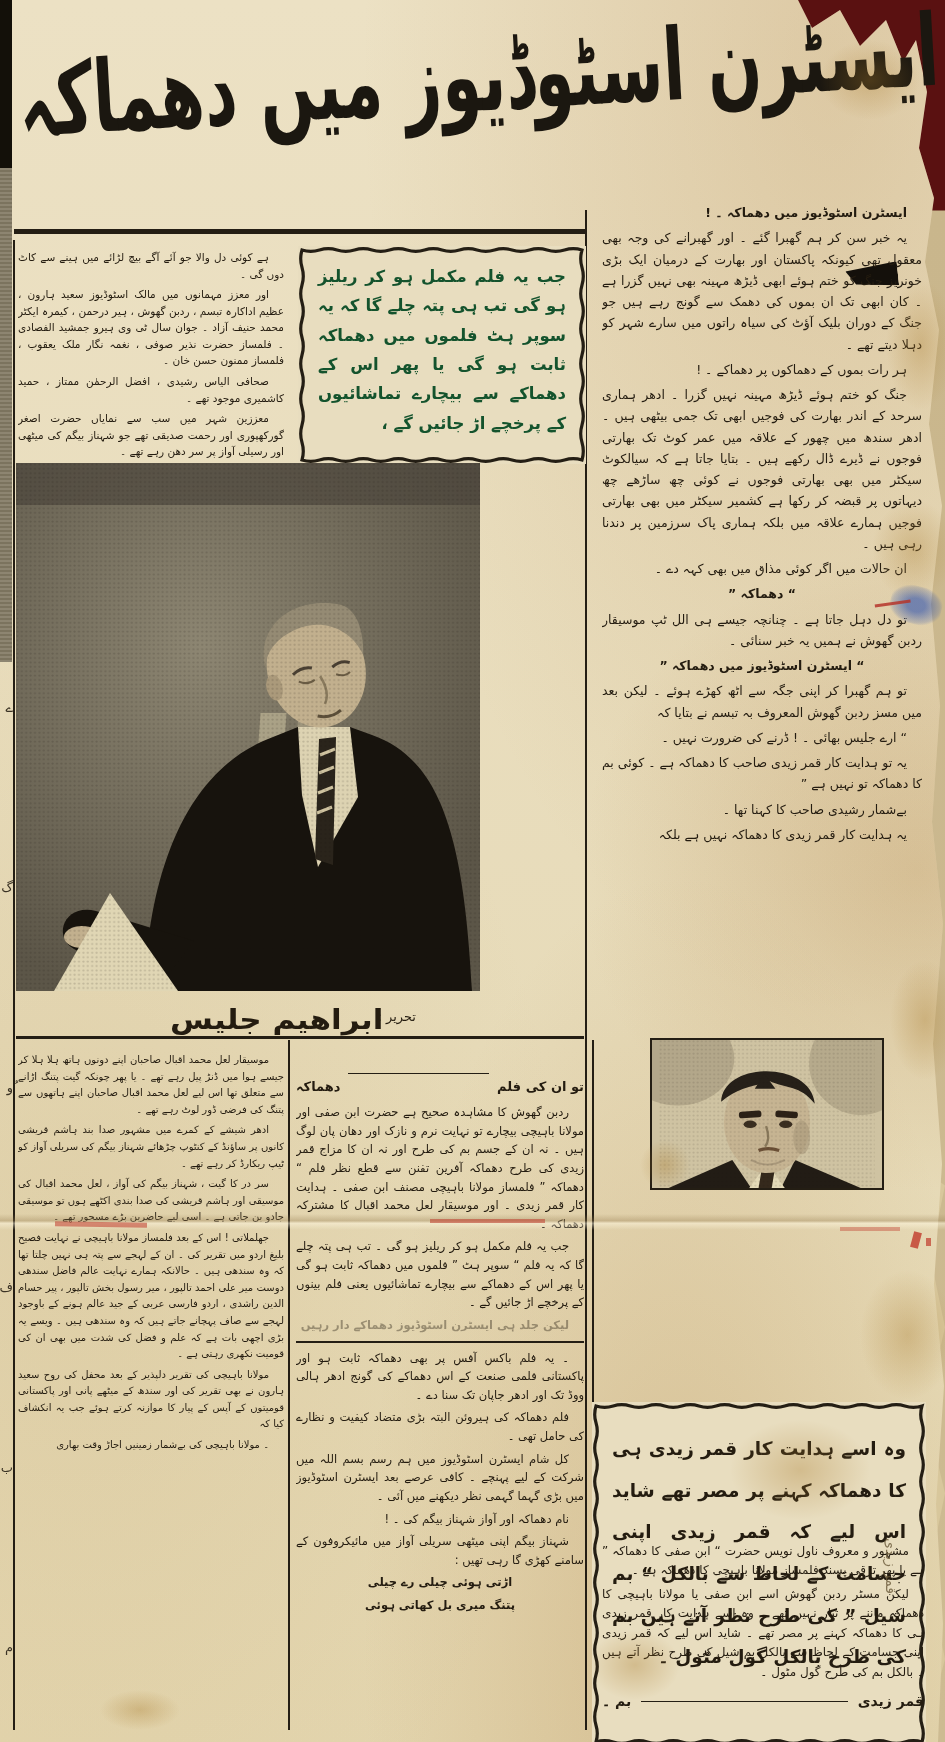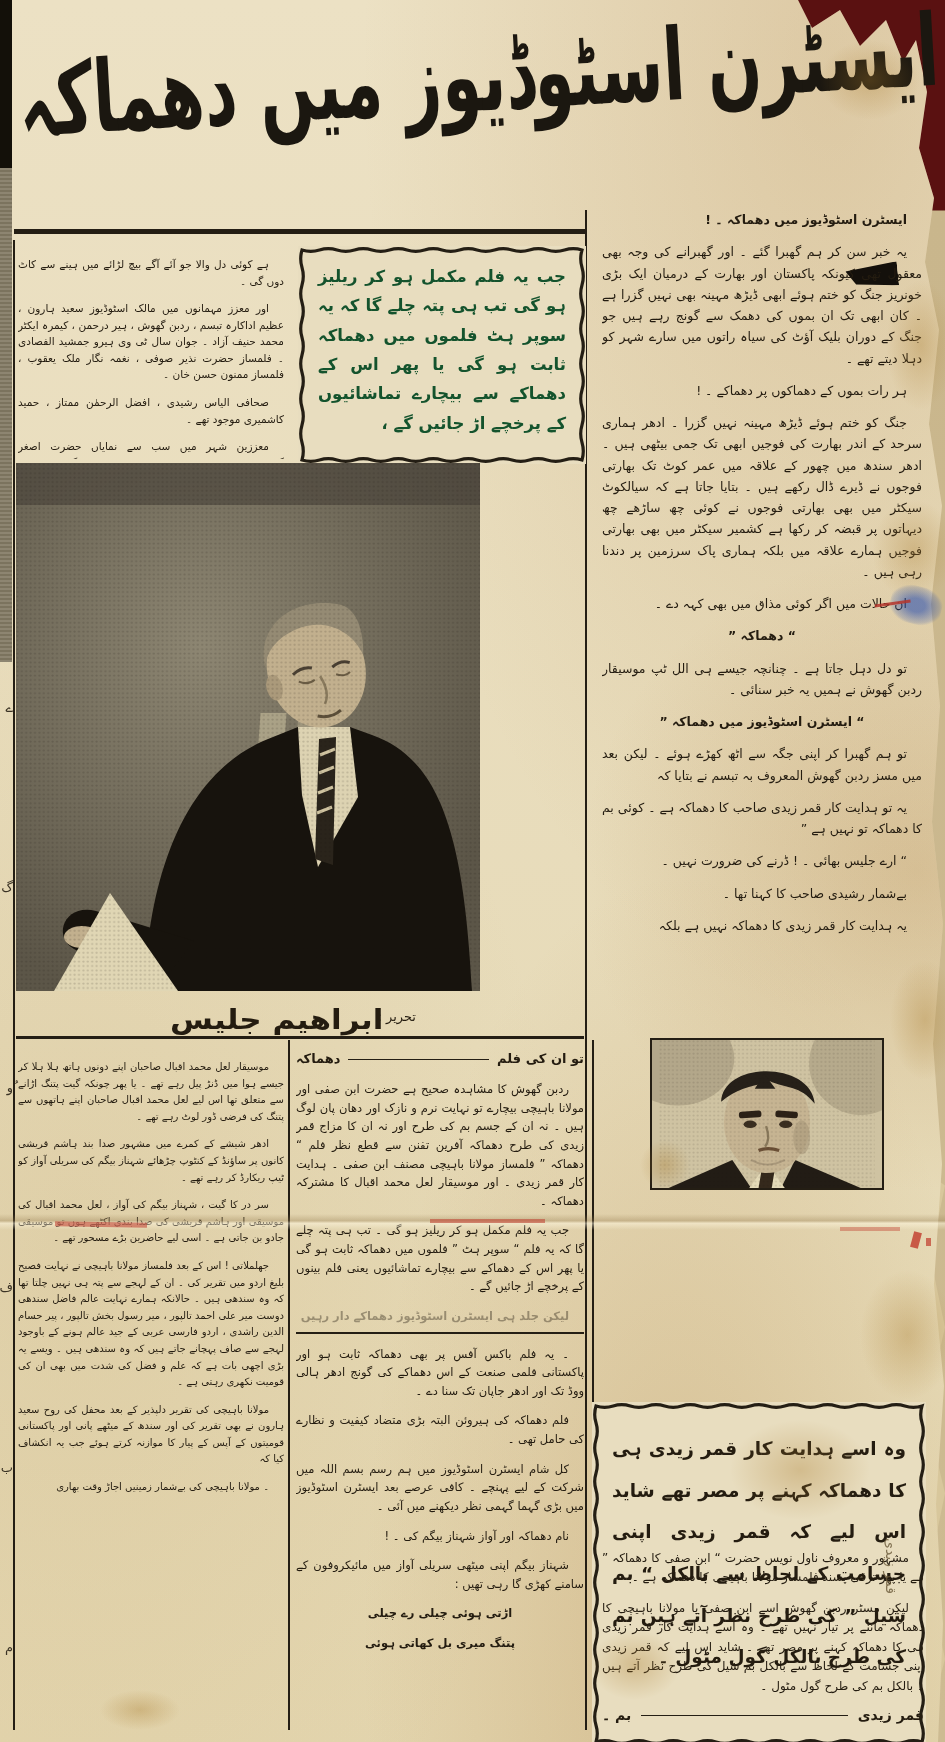--- a/index.html
+++ b/index.html
@@ -10,21 +10,21 @@
     background:
       radial-gradient(ellipse at 88% 4%, rgba(176,130,70,.25), transparent 40%),
       radial-gradient(ellipse at 97% 50%, rgba(176,130,70,.30), transparent 26%),
       radial-gradient(ellipse at 72% 94%, rgba(176,130,70,.28), transparent 33%),
       radial-gradient(ellipse at 8% 72%, rgba(190,160,100,.18), transparent 40%),
       linear-gradient(180deg,#ece1c4,#e7dbb9 60%,#e3d5ae);
     clip-path:polygon(0 0,798px 0,812px 28px,840px 10px,860px 46px,886px 20px,903px 62px,916px 40px,927px 92px,919px 148px,934px 198px,925px 262px,939px 330px,929px 424px,942px 506px,931px 604px,940px 706px,932px 822px,943px 924px,933px 1044px,942px 1164px,934px 1284px,944px 1386px,936px 1504px,943px 1624px,938px 1742px,0 1742px);}
   .under-tear{position:absolute;left:896px;top:1150px;width:49px;height:592px;background:#d8c79c;
     clip-path:polygon(0 0,100% 6%,70% 18%,100% 30%,60% 44%,100% 58%,65% 72%,100% 86%,55% 100%,0 100%);}
   .abs{position:absolute;}
-  .para{direction:rtl;text-align:justify;color:#241c10;text-indent:15px;margin:11px 0 3px 0;}
+  .para{direction:rtl;text-align:justify;color:#241c10;text-indent:15px;margin:4px 0 3px 0;}
   .rule-h{background:#241e14;}
   .rule-v{background:#241e14;width:2px;}
   .headline{right:6px;top:26px;width:935px;white-space:nowrap;direction:rtl;
     font-weight:bold;font-size:64px;color:#1b1710;letter-spacing:-3px;
     transform:rotate(-3.2deg) scaleY(1.55);transform-origin:80% 55%;}
   .col{overflow:hidden;}
   .left-top{left:18px;top:245px;width:266px;height:214px;font-size:10.5px;line-height:1.58;}
   .right-col{left:602px;top:198px;width:320px;height:838px;font-size:12.5px;line-height:1.7;}
   .left-bottom{left:18px;top:1048px;width:266px;height:678px;font-size:10px;line-height:1.66;}
   .mid-col{left:296px;top:1048px;width:288px;height:690px;font-size:11.5px;line-height:1.62;}
@@ -38,21 +38,21 @@
   .quotebox{left:592px;top:1184px;width:334px;height:344px;}
   .quotebox .bx{position:relative;padding:26px 20px;font-size:18.5px;line-height:2.25;
     direction:rtl;text-align:justify;font-weight:bold;color:#241c10;}
   .centered{text-align:center;text-indent:0;font-weight:bold;}
   .faded{opacity:.38;filter:blur(.4px);font-weight:bold;}
   .caption-row{left:16px;top:993px;width:568px;height:42px;display:flex;direction:rtl;
     align-items:flex-end;justify-content:center;gap:8px;color:#241c10;}
   .caption-label{font-size:13px;padding-bottom:11px;}
   .caption-name{font-size:27px;font-weight:bold;transform:scaleX(1.15);}
   .lead-row{display:flex;direction:rtl;align-items:center;gap:8px;margin:0 0 6px 0;color:#241c10;}
-  .lead-row .t{font-weight:bold;font-size:13px;white-space:nowrap;}
+  .lead-row .t{font-weight:bold;font-size:13px;white-space:nowrap;margin-top:28px;}
   .lead-rule{flex:1;border-bottom:1.6px solid #241e14;height:1px;}
   .sig-row{display:flex;direction:rtl;align-items:center;gap:10px;margin-top:8px;color:#241c10;}
   .sig-row .t{font-weight:bold;font-size:14px;white-space:nowrap;}
   .mid-hr{border:none;border-top:2px solid #241e14;margin:6px 0;}
   .photoL{left:16px;top:463px;width:464px;height:528px;background:#6e675a;}
   .photoS{left:650px;top:1038px;width:234px;height:152px;border:2px solid #241e14;background:#cfc3a2;box-sizing:border-box;}
   .pennant{left:846px;top:264px;width:52px;height:24px;background:#14100b;
     clip-path:polygon(0 20%,100% 0,100% 100%,18% 78%);transform:rotate(-6deg);}
   .edge-black{left:0;top:0;width:12px;height:168px;background:#131009;}
   .edge-gray{left:0;top:168px;width:12px;height:494px;
@@ -113,22 +113,22 @@
   <div class="abs col right-col">
     <p class="para" style="font-weight:bold">ایسٹرن اسٹوڈیوز میں دھماکہ ۔ !</p>
     <p class="para">یہ خبر سن کر ہم گھبرا گئے ۔ اور گھبرانے کی وجہ بھی معقول تھی کیونکہ پاکستان اور بھارت کے درمیان ایک بڑی خونریز جنگ کو ختم ہوئے ابھی ڈیڑھ مہینہ بھی نہیں گزرا ہے ۔ کان ابھی تک ان بموں کی دھمک سے گونج رہے ہیں جو جنگ کے دوران بلیک آؤٹ کی سیاہ راتوں میں سارے شہر کو دہلا دیتے تھے ۔</p>
     <p class="para">ہر رات بموں کے دھماکوں پر دھماکے ۔ !</p>
     <p class="para">جنگ کو ختم ہوئے ڈیڑھ مہینہ نہیں گزرا ۔ ادھر ہماری سرحد کے اندر بھارت کی فوجیں ابھی تک جمی بیٹھی ہیں ۔ ادھر سندھ میں چھور کے علاقہ میں عمر کوٹ تک بھارتی فوجوں نے ڈیرے ڈال رکھے ہیں ۔ بتایا جاتا ہے کہ سیالکوٹ سیکٹر میں بھی بھارتی فوجوں نے کوئی چھ ساڑھے چھ دیہاتوں پر قبضہ کر رکھا ہے کشمیر سیکٹر میں بھی بھارتی فوجیں ہمارے علاقہ میں بلکہ ہماری پاک سرزمین پر دندنا رہی ہیں ۔</p>
     <p class="para">ان حالات میں اگر کوئی مذاق میں بھی کہہ دے ۔</p>
     <p class="para centered">“ دھماکہ ”</p>
     <p class="para">تو دل دہل جاتا ہے ۔ چنانچہ جیسے ہی الل ٹپ موسیقار ردبن گھوش نے ہمیں یہ خبر سنائی ۔</p>
     <p class="para centered">“ ایسٹرن اسٹوڈیوز میں دھماکہ ”</p>
     <p class="para">تو ہم گھبرا کر اپنی جگہ سے اٹھ کھڑے ہوئے ۔ لیکن بعد میں مسز ردبن گھوش المعروف بہ تبسم نے بتایا کہ</p>
+    <p class="para">“ ارے جلیس بھائی ۔ ! ڈرنے کی ضرورت نہیں ۔</p>
     <p class="para">یہ تو ہدایت کار قمر زیدی صاحب کا دھماکہ ہے ۔ کوئی بم کا دھماکہ تو نہیں ہے ”</p>
-    <p class="para">“ ارے جلیس بھائی ۔ ! ڈرنے کی ضرورت نہیں ۔</p>
     <p class="para">بےشمار رشیدی صاحب کا کہنا تھا ۔</p>
     <p class="para">یہ ہدایت کار قمر زیدی کا دھماکہ نہیں ہے بلکہ</p>
   </div>
 
   <div class="abs photoL">
     <svg width="464" height="528" viewBox="0 0 464 528">
       <defs>
         <pattern id="ht" width="4.4" height="4.4" patternUnits="userSpaceOnUse">
           <circle cx="1.4" cy="1.4" r="1.05" fill="rgba(20,16,10,0.28)"></circle>
         </pattern>

